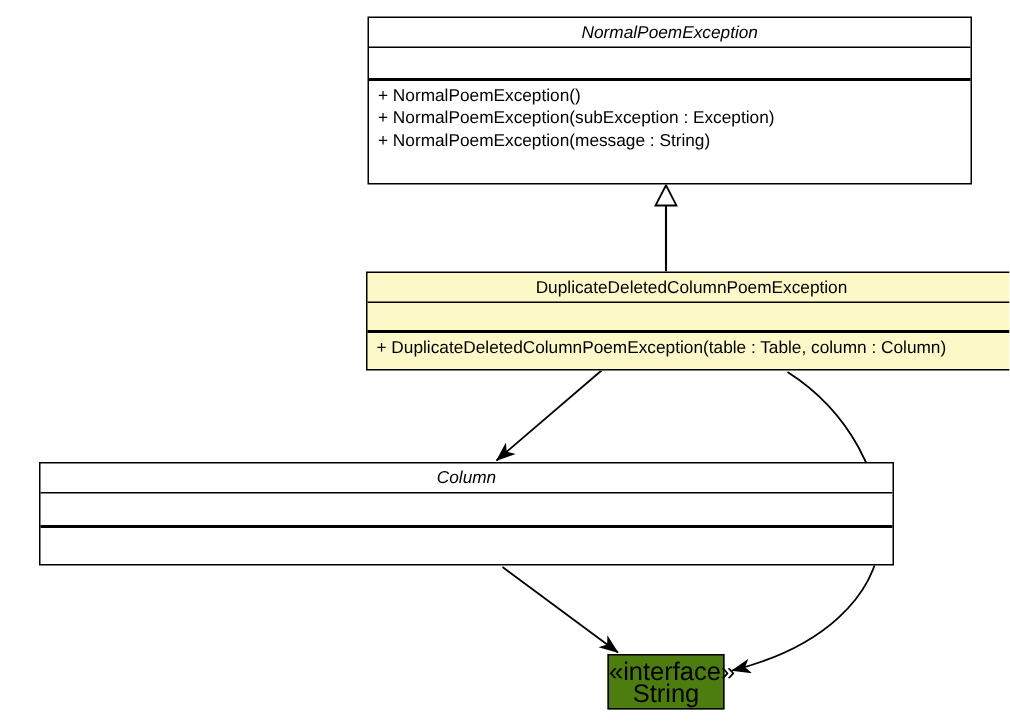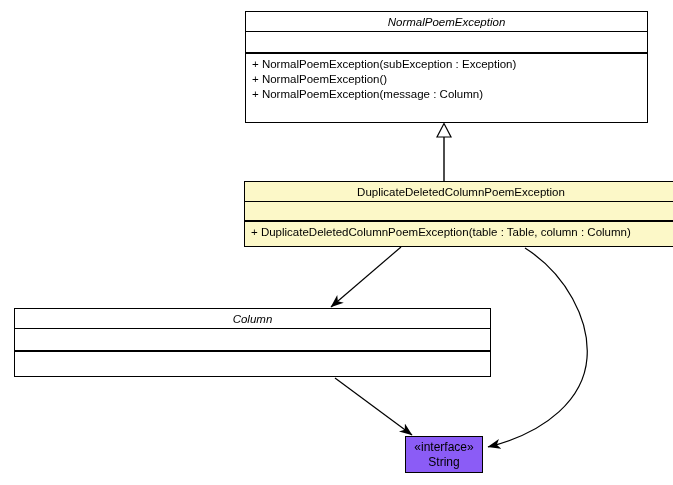--- a/index.html
+++ b/index.html
@@ -50,33 +50,33 @@
     box-sizing: border-box;
     flex: 1;
     padding: 3px 6px 2px 6px;
     line-height: 15px;
     white-space: nowrap;
     overflow: hidden;
   }
   .uml-iface {
     position: absolute;
     box-sizing: border-box;
-    background: #8b5cf6;
+    background: #4d7c0f;
     border: 1px solid #000000;
-    font-size: 12px;
+    font-size: 17px;
     color: #000000;
     text-align: center;
     line-height: 15px;
     padding-top: 3px;
   }
   
   #cls-normalpoemexception { left: 245px; top: 11px;  width: 403px; height: 112px; }
   #cls-duplicate           { left: 231px; top: 181px; width: 434px; height: 66px; margin-left: 13px;  }
   #cls-duplicate .uml-attrs { height: 20px; }
-  #cls-column              { left: 14px;  top: 308px; width: 477px; height: 69px;  }
+  #cls-column              { left: 26px;  top: 308px; width: 570px; height: 69px;  }
   #cls-column .uml-attrs   { height: 23px; }
   #cls-table               { left: 405px; top: 436px; width: 78px;  height: 37px;  }
 </style>
 </head>
 <body>
 
 <div id="canvas">
 
   <svg id="arrow-layer" viewBox="0 0 673 485" xmlns="http://www.w3.org/2000/svg">
     <defs>
@@ -94,23 +94,23 @@
 
     <line x1="335" y1="378" x2="412" y2="435" stroke="#000000" stroke-width="1.2" marker-end="url(#arrowFilled)"></line>
 
     <path d="M 525,248 C 566,274 590,320 587,358 C 584,398 548,432 488,447" fill="none" stroke="#000000" stroke-width="1.2" marker-end="url(#arrowFilled)"></path>
   </svg>
 
   <div id="cls-normalpoemexception" class="uml-class abstract">
     <div class="uml-title">NormalPoemException</div>
     <div class="uml-attrs"></div>
     <div class="uml-methods">
+      <div>+ NormalPoemException()</div>
       <div>+ NormalPoemException(subException : Exception)</div>
-      <div>+ NormalPoemException()</div>
-      <div>+ NormalPoemException(message : Column)</div>
+      <div>+ NormalPoemException(message : String)</div>
     </div>
   </div>
 
   <div id="cls-duplicate" class="uml-class highlight">
     <div class="uml-title">DuplicateDeletedColumnPoemException</div>
     <div class="uml-attrs"></div>
     <div class="uml-methods">
       <div>+ DuplicateDeletedColumnPoemException(table : Table, column : Column)</div>
     </div>
   </div>

